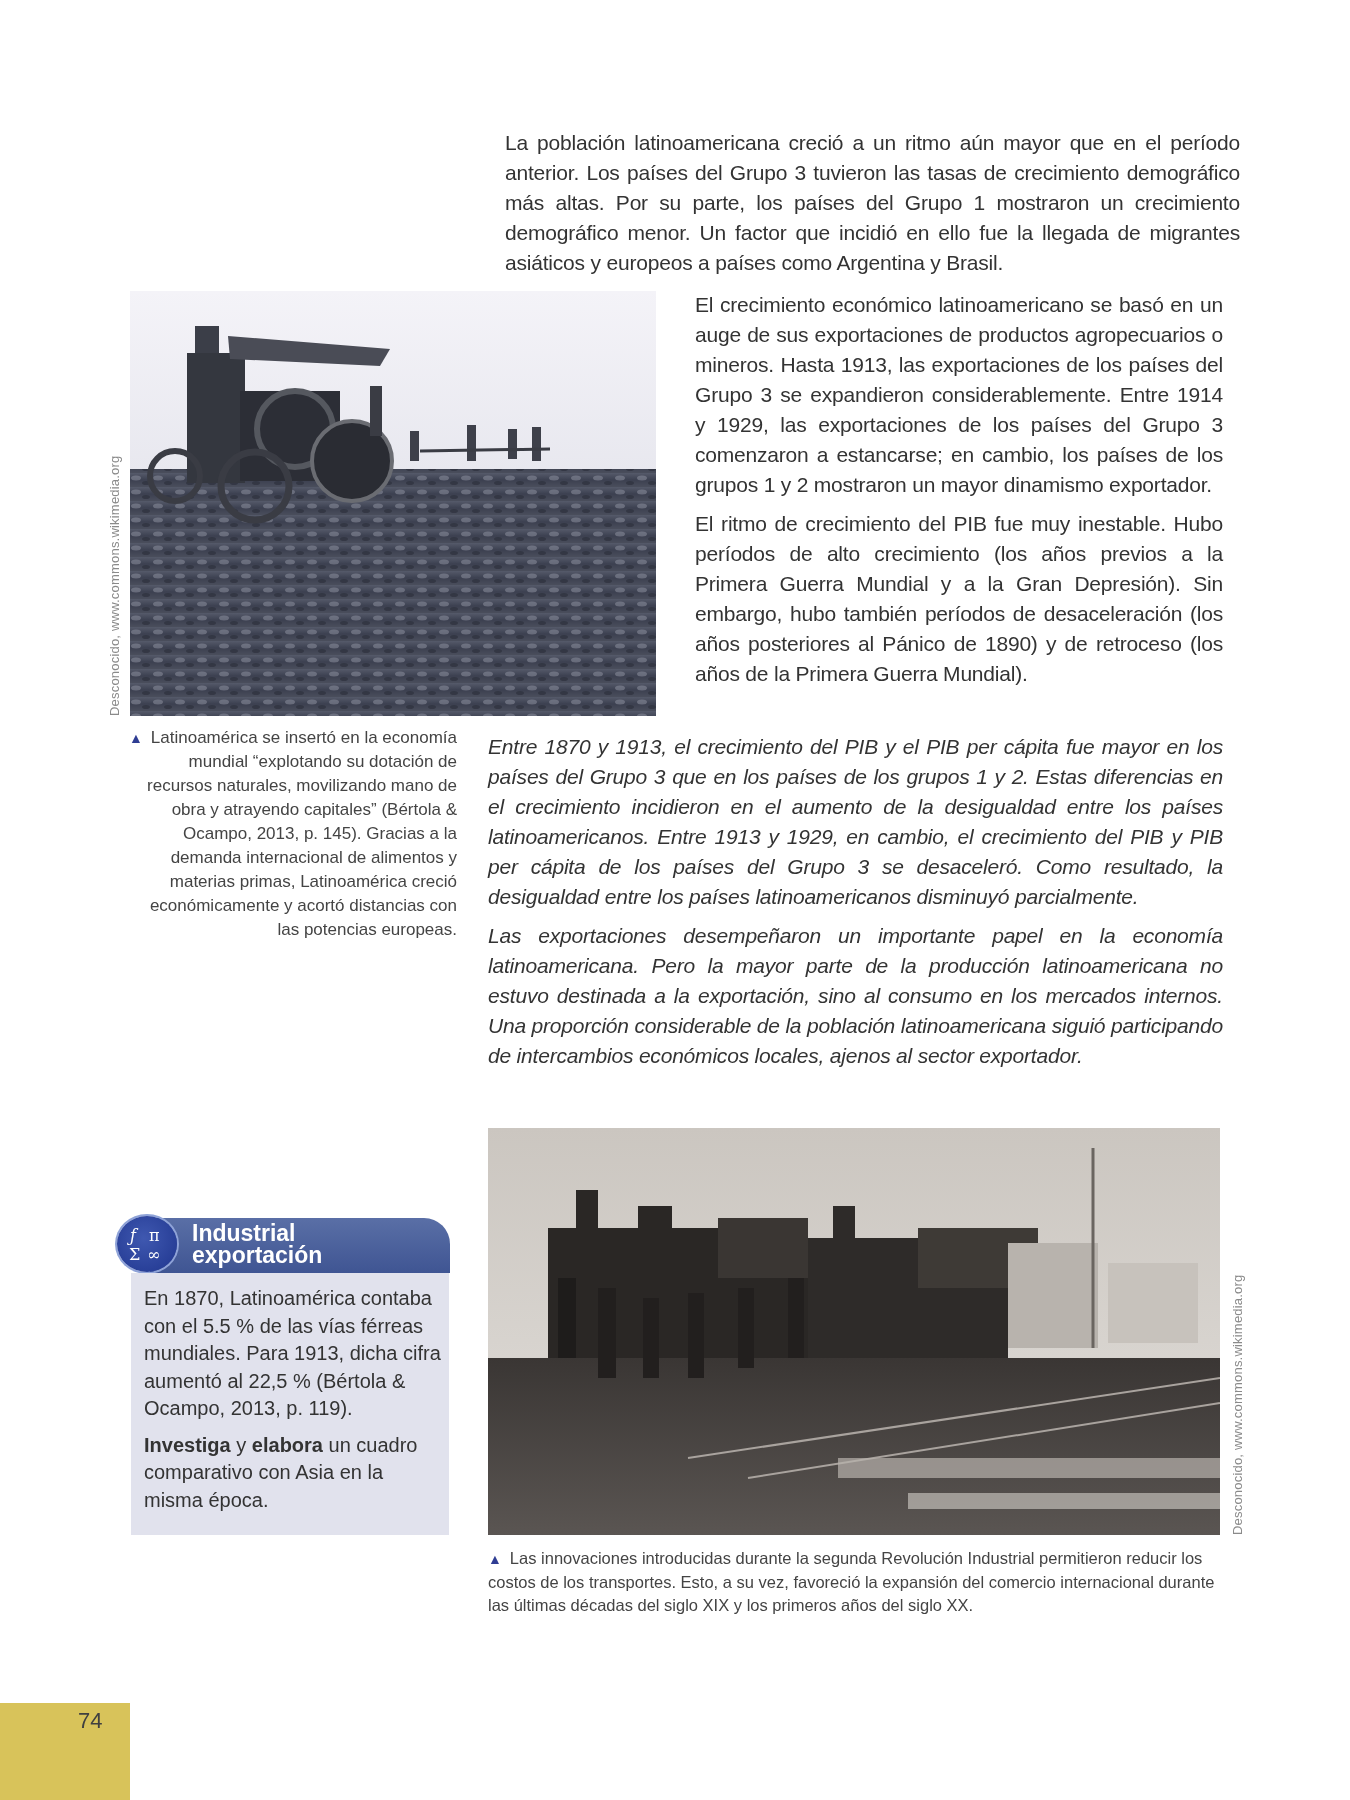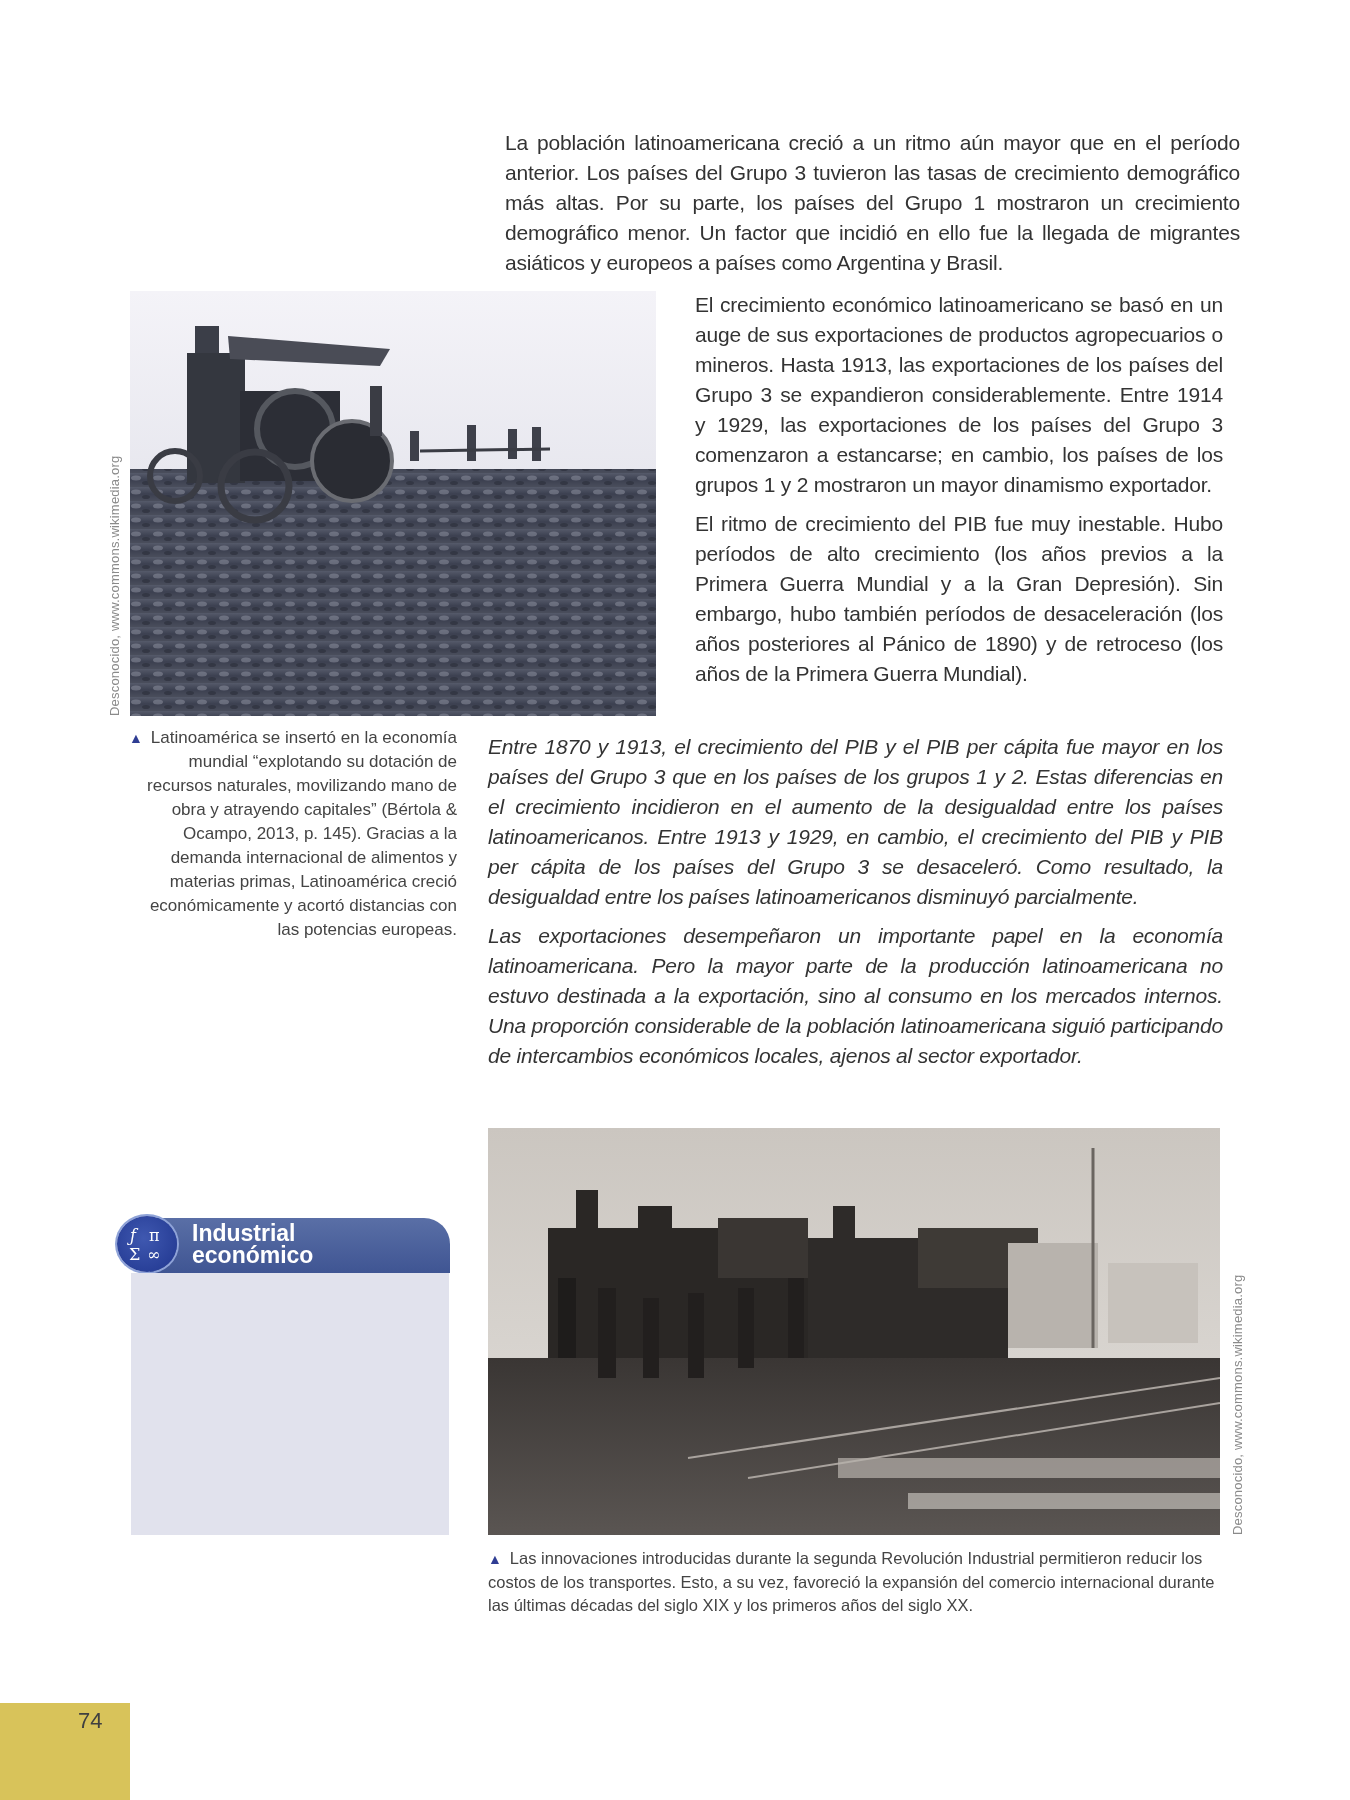--- a/index.html
+++ b/index.html
@@ -137,20 +137,22 @@
 <div class="comp-icon">
   <svg width="60" height="56" viewBox="0 0 60 56">
     <text x="13" y="25" fill="#ffffff" font-size="16" font-family="DejaVu Serif, serif" font-style="italic">ƒ</text>
     <text x="32" y="25" fill="#ffffff" font-size="16" font-family="DejaVu Serif, serif">π</text>
     <text x="12" y="44" fill="#ffffff" font-size="16" font-family="DejaVu Serif, serif">Σ</text>
     <text x="30" y="44" fill="#ffffff" font-size="16" font-family="DejaVu Serif, serif">∞</text>
   </svg>
 </div>
 <div class="comp-title">
   <div>Industrial</div>
-  <div>económico</div>
+  <div>exportación</div>
 </div>
 <div class="comp-body"></div>
 <div class="comp-text">
+  <p>En 1870, Latinoamérica contaba con el 5.5 % de las vías férreas mundiales. Para 1913, dicha cifra aumentó al 22,5 % (Bértola &amp; Ocampo, 2013, p. 119).</p>
+  <p><b>Investiga</b><span> y </span><b>elabora</b><span> un cuadro comparativo con Asia en la misma época.</span></p>
 </div>
 
 <div class="page-num-block"></div>
 <div class="page-num">74</div>
 
 </body></html>

